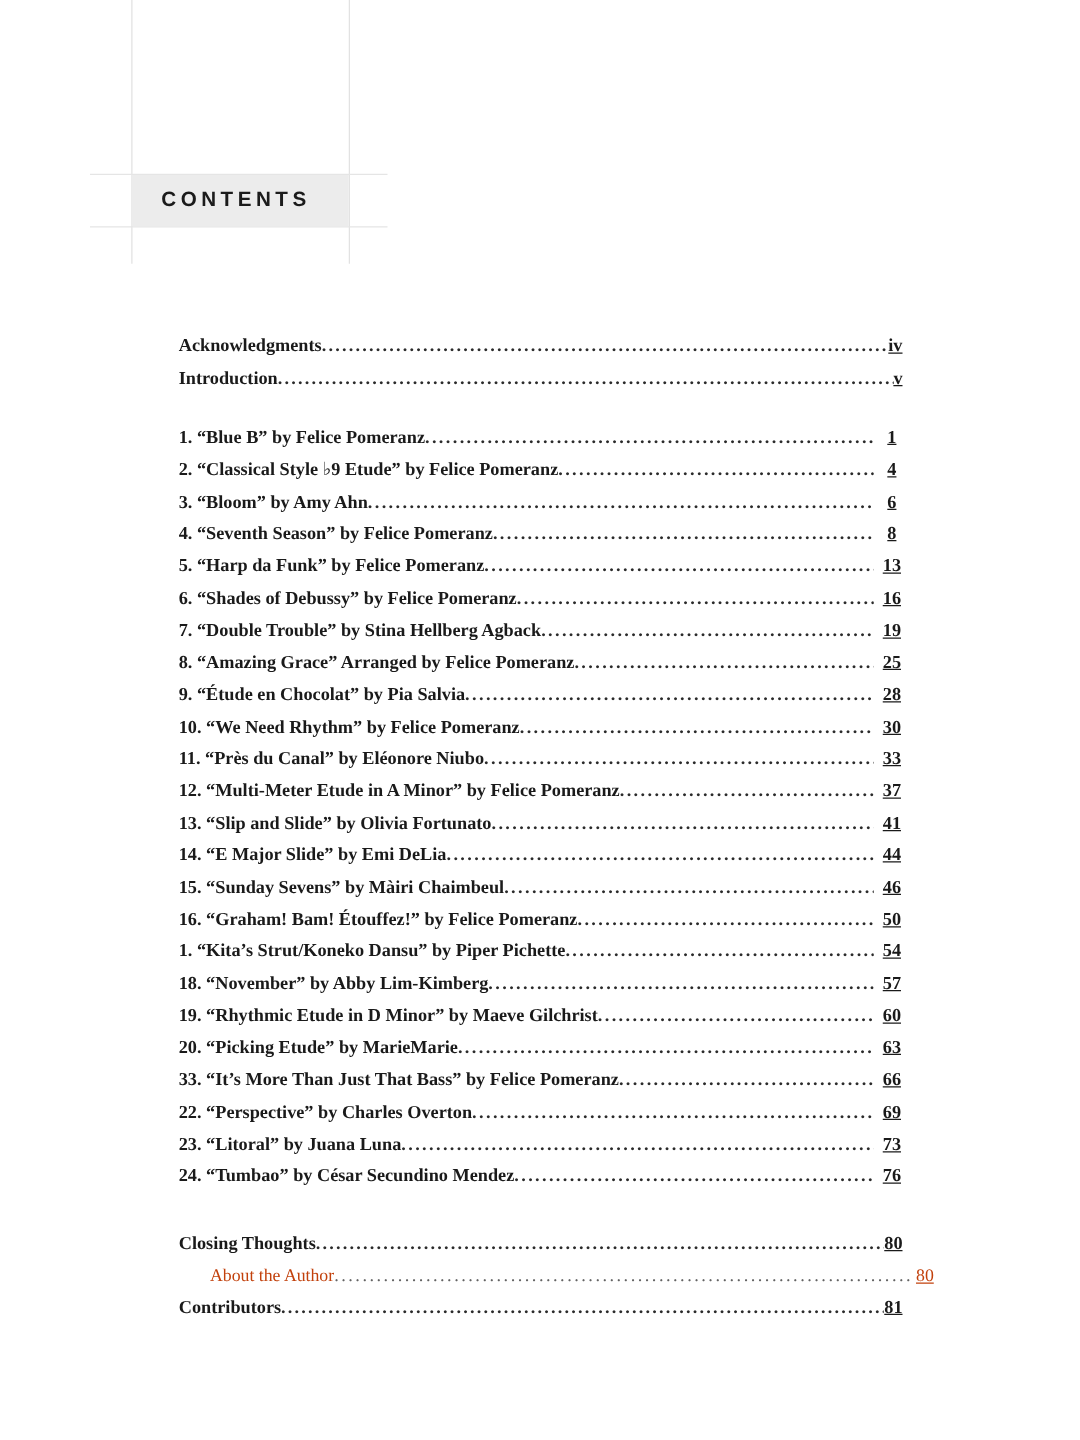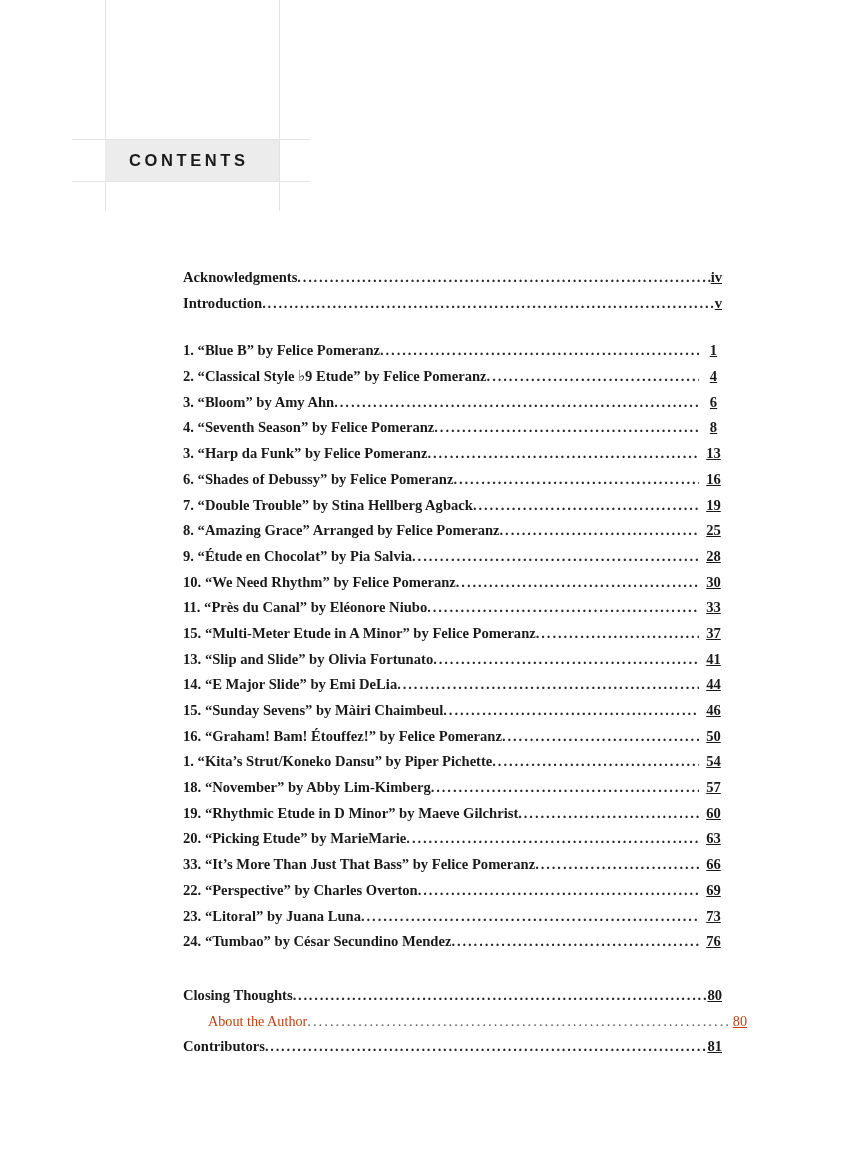--- a/index.html
+++ b/index.html
@@ -73,21 +73,21 @@
   .toc-row {
     display: flex;
     align-items: baseline;
     width: 100%;
     font-size: 14.6px;
     font-weight: bold;
     line-height: 1;
     height: 25.7px;
     white-space: nowrap;
   }
-  .toc-row .label { flex: 0 0 auto; margin-left: 40px; }
+  .toc-row .label { flex: 0 0 auto; }
   .toc-row .leader {
     flex: 1 1 auto;
     overflow: hidden;
     white-space: nowrap;
     margin: 0 0 0 0;
     color: #2a2a2a;
     font-size: 14.6px;
     letter-spacing: 1.9px;
   }
   .toc-row .leader::before {
@@ -163,21 +163,21 @@
         <span class="label">3. “Bloom” by Amy Ahn</span>
         <span class="leader"></span>
         <span class="pagenum">6</span>
       </div>
       <div class="toc-row chapters chapter">
         <span class="label">4. “Seventh Season” by Felice Pomeranz</span>
         <span class="leader"></span>
         <span class="pagenum">8</span>
       </div>
       <div class="toc-row chapters chapter">
-        <span class="label">3. “Harp da Funk” by Felice Pomeranz</span>
+        <span class="label">5. “Harp da Funk” by Felice Pomeranz</span>
         <span class="leader"></span>
         <span class="pagenum">13</span>
       </div>
       <div class="toc-row chapters chapter">
         <span class="label">6. “Shades of Debussy” by Felice Pomeranz</span>
         <span class="leader"></span>
         <span class="pagenum">16</span>
       </div>
       <div class="toc-row chapters chapter">
         <span class="label">7. “Double Trouble” by Stina Hellberg Agback</span>
@@ -198,21 +198,21 @@
         <span class="label">10. “We Need Rhythm” by Felice Pomeranz</span>
         <span class="leader"></span>
         <span class="pagenum">30</span>
       </div>
       <div class="toc-row chapters chapter">
         <span class="label">11. “Près du Canal” by Eléonore Niubo</span>
         <span class="leader"></span>
         <span class="pagenum">33</span>
       </div>
       <div class="toc-row chapters chapter">
-        <span class="label">15. “Multi-Meter Etude in A Minor” by Felice Pomeranz</span>
+        <span class="label">12. “Multi-Meter Etude in A Minor” by Felice Pomeranz</span>
         <span class="leader"></span>
         <span class="pagenum">37</span>
       </div>
       <div class="toc-row chapters chapter">
         <span class="label">13. “Slip and Slide” by Olivia Fortunato</span>
         <span class="leader"></span>
         <span class="pagenum">41</span>
       </div>
       <div class="toc-row chapters chapter">
         <span class="label">14. “E Major Slide” by Emi DeLia</span>

